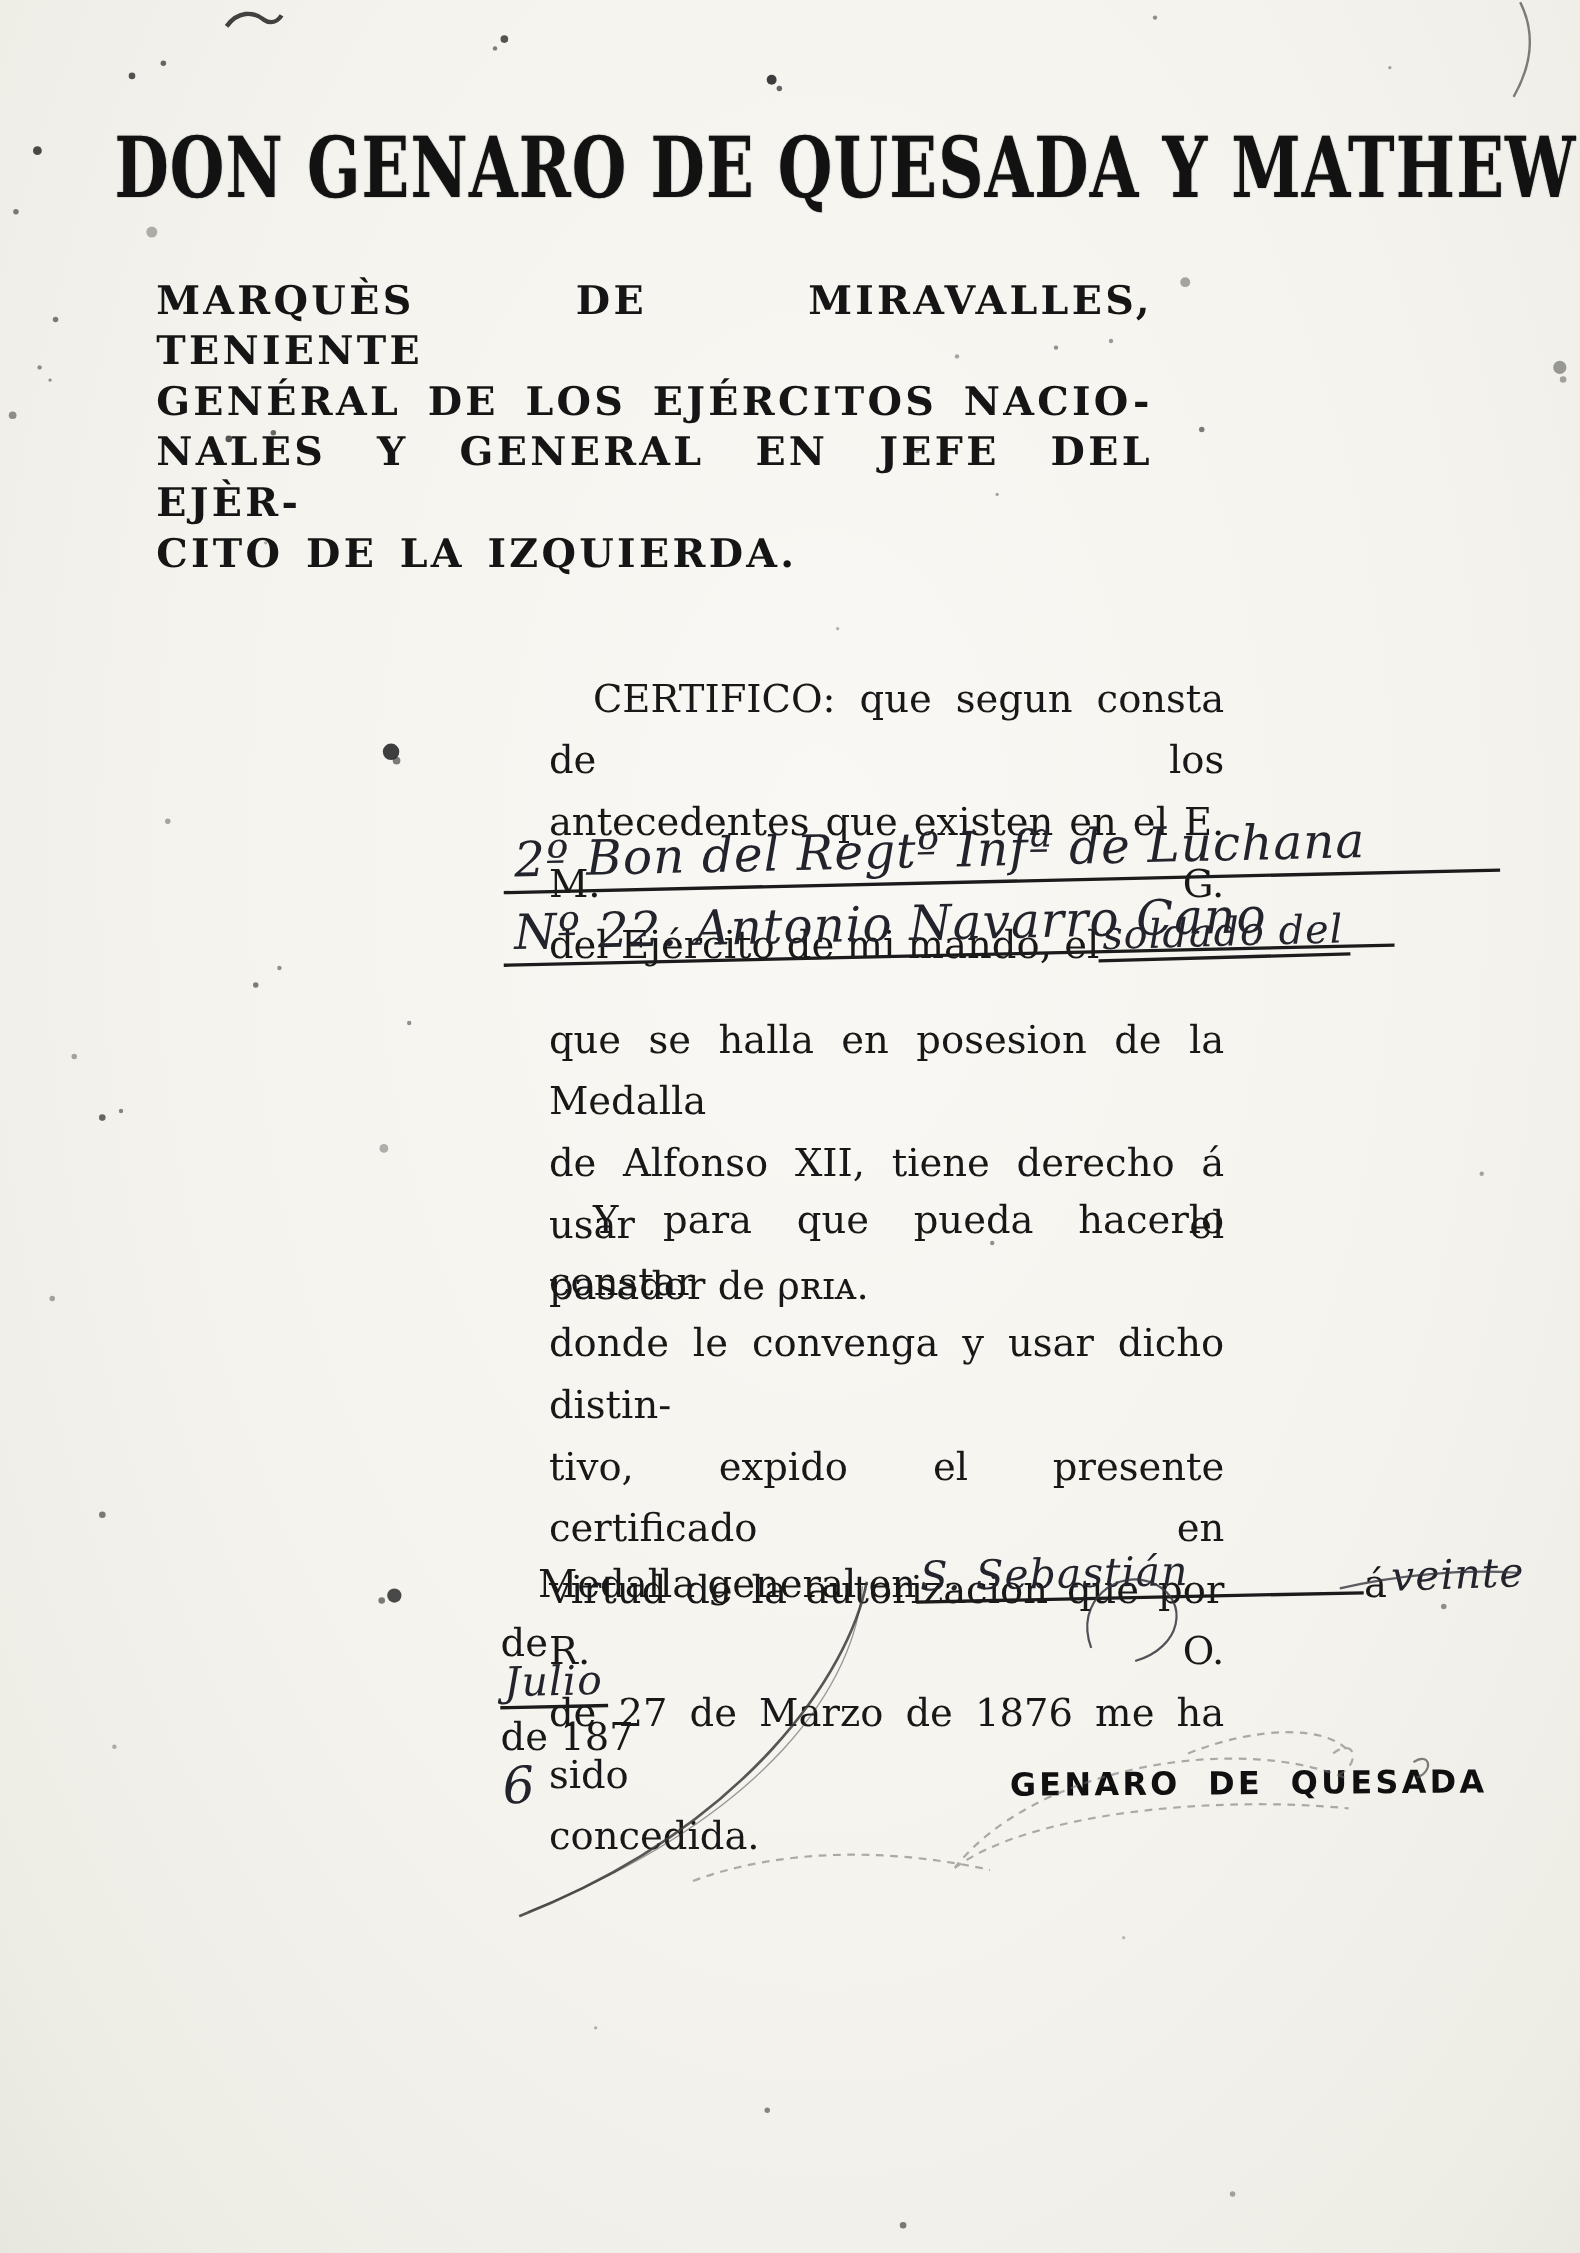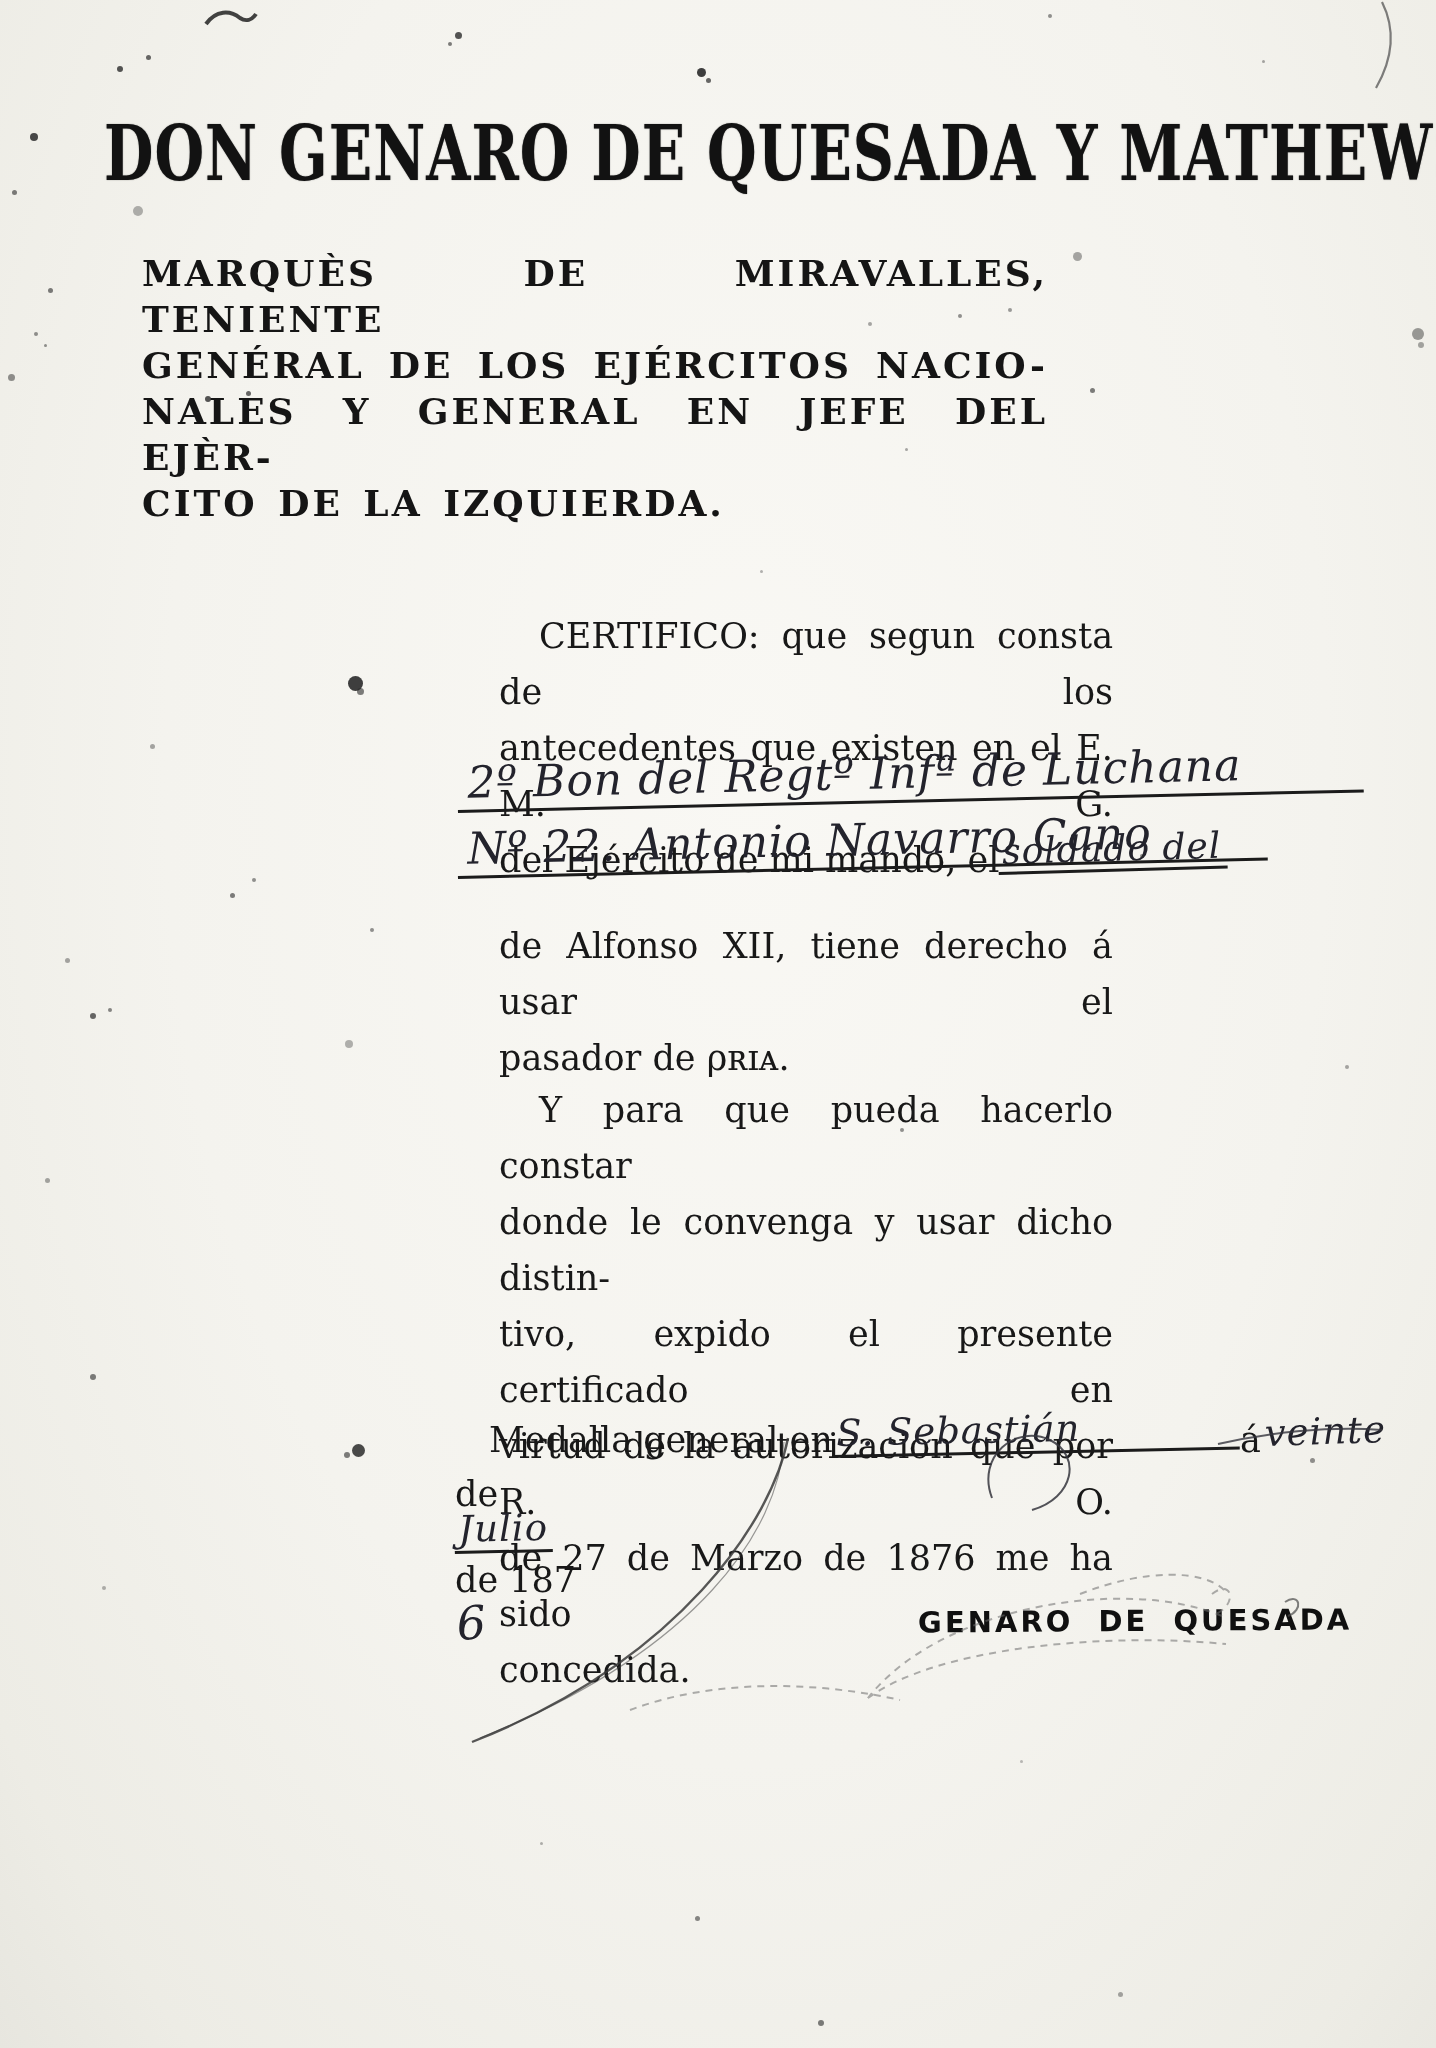--- a/index.html
+++ b/index.html
@@ -128,20 +128,21 @@
     <div class="mixline">
       <span class="printed">del Ejército de mi mando, el</span>
       <span class="hand hand-inline">soldado del</span>
     </div>
   </div>
 
   <div class="hand hand-row" id="hand-row-1">2º Bon del Regtº Infª de Luchana</div>
   <div class="hand hand-row" id="hand-row-2">Nº 22. Antonio Navarro Cano</div>
 
   <div class="bodycol" id="para2">
+    <div class="bline">que se halla en posesion de la Medalla</div>
     <div class="bline">de Alfonso XII, tiene derecho á usar el</div>
     <div class="bline short">pasador de ρʀɪᴀ.</div>
   </div>
 
   <div class="bodycol" id="para3">
     <div class="bline indent">Y para que pueda hacerlo constar</div>
     <div class="bline">donde le convenga y usar dicho distin-</div>
     <div class="bline">tivo, expido el presente certificado en</div>
     <div class="bline">virtud de la autorizacion que por R. O.</div>
     <div class="bline">de 27 de Marzo de 1876 me ha sido</div>

